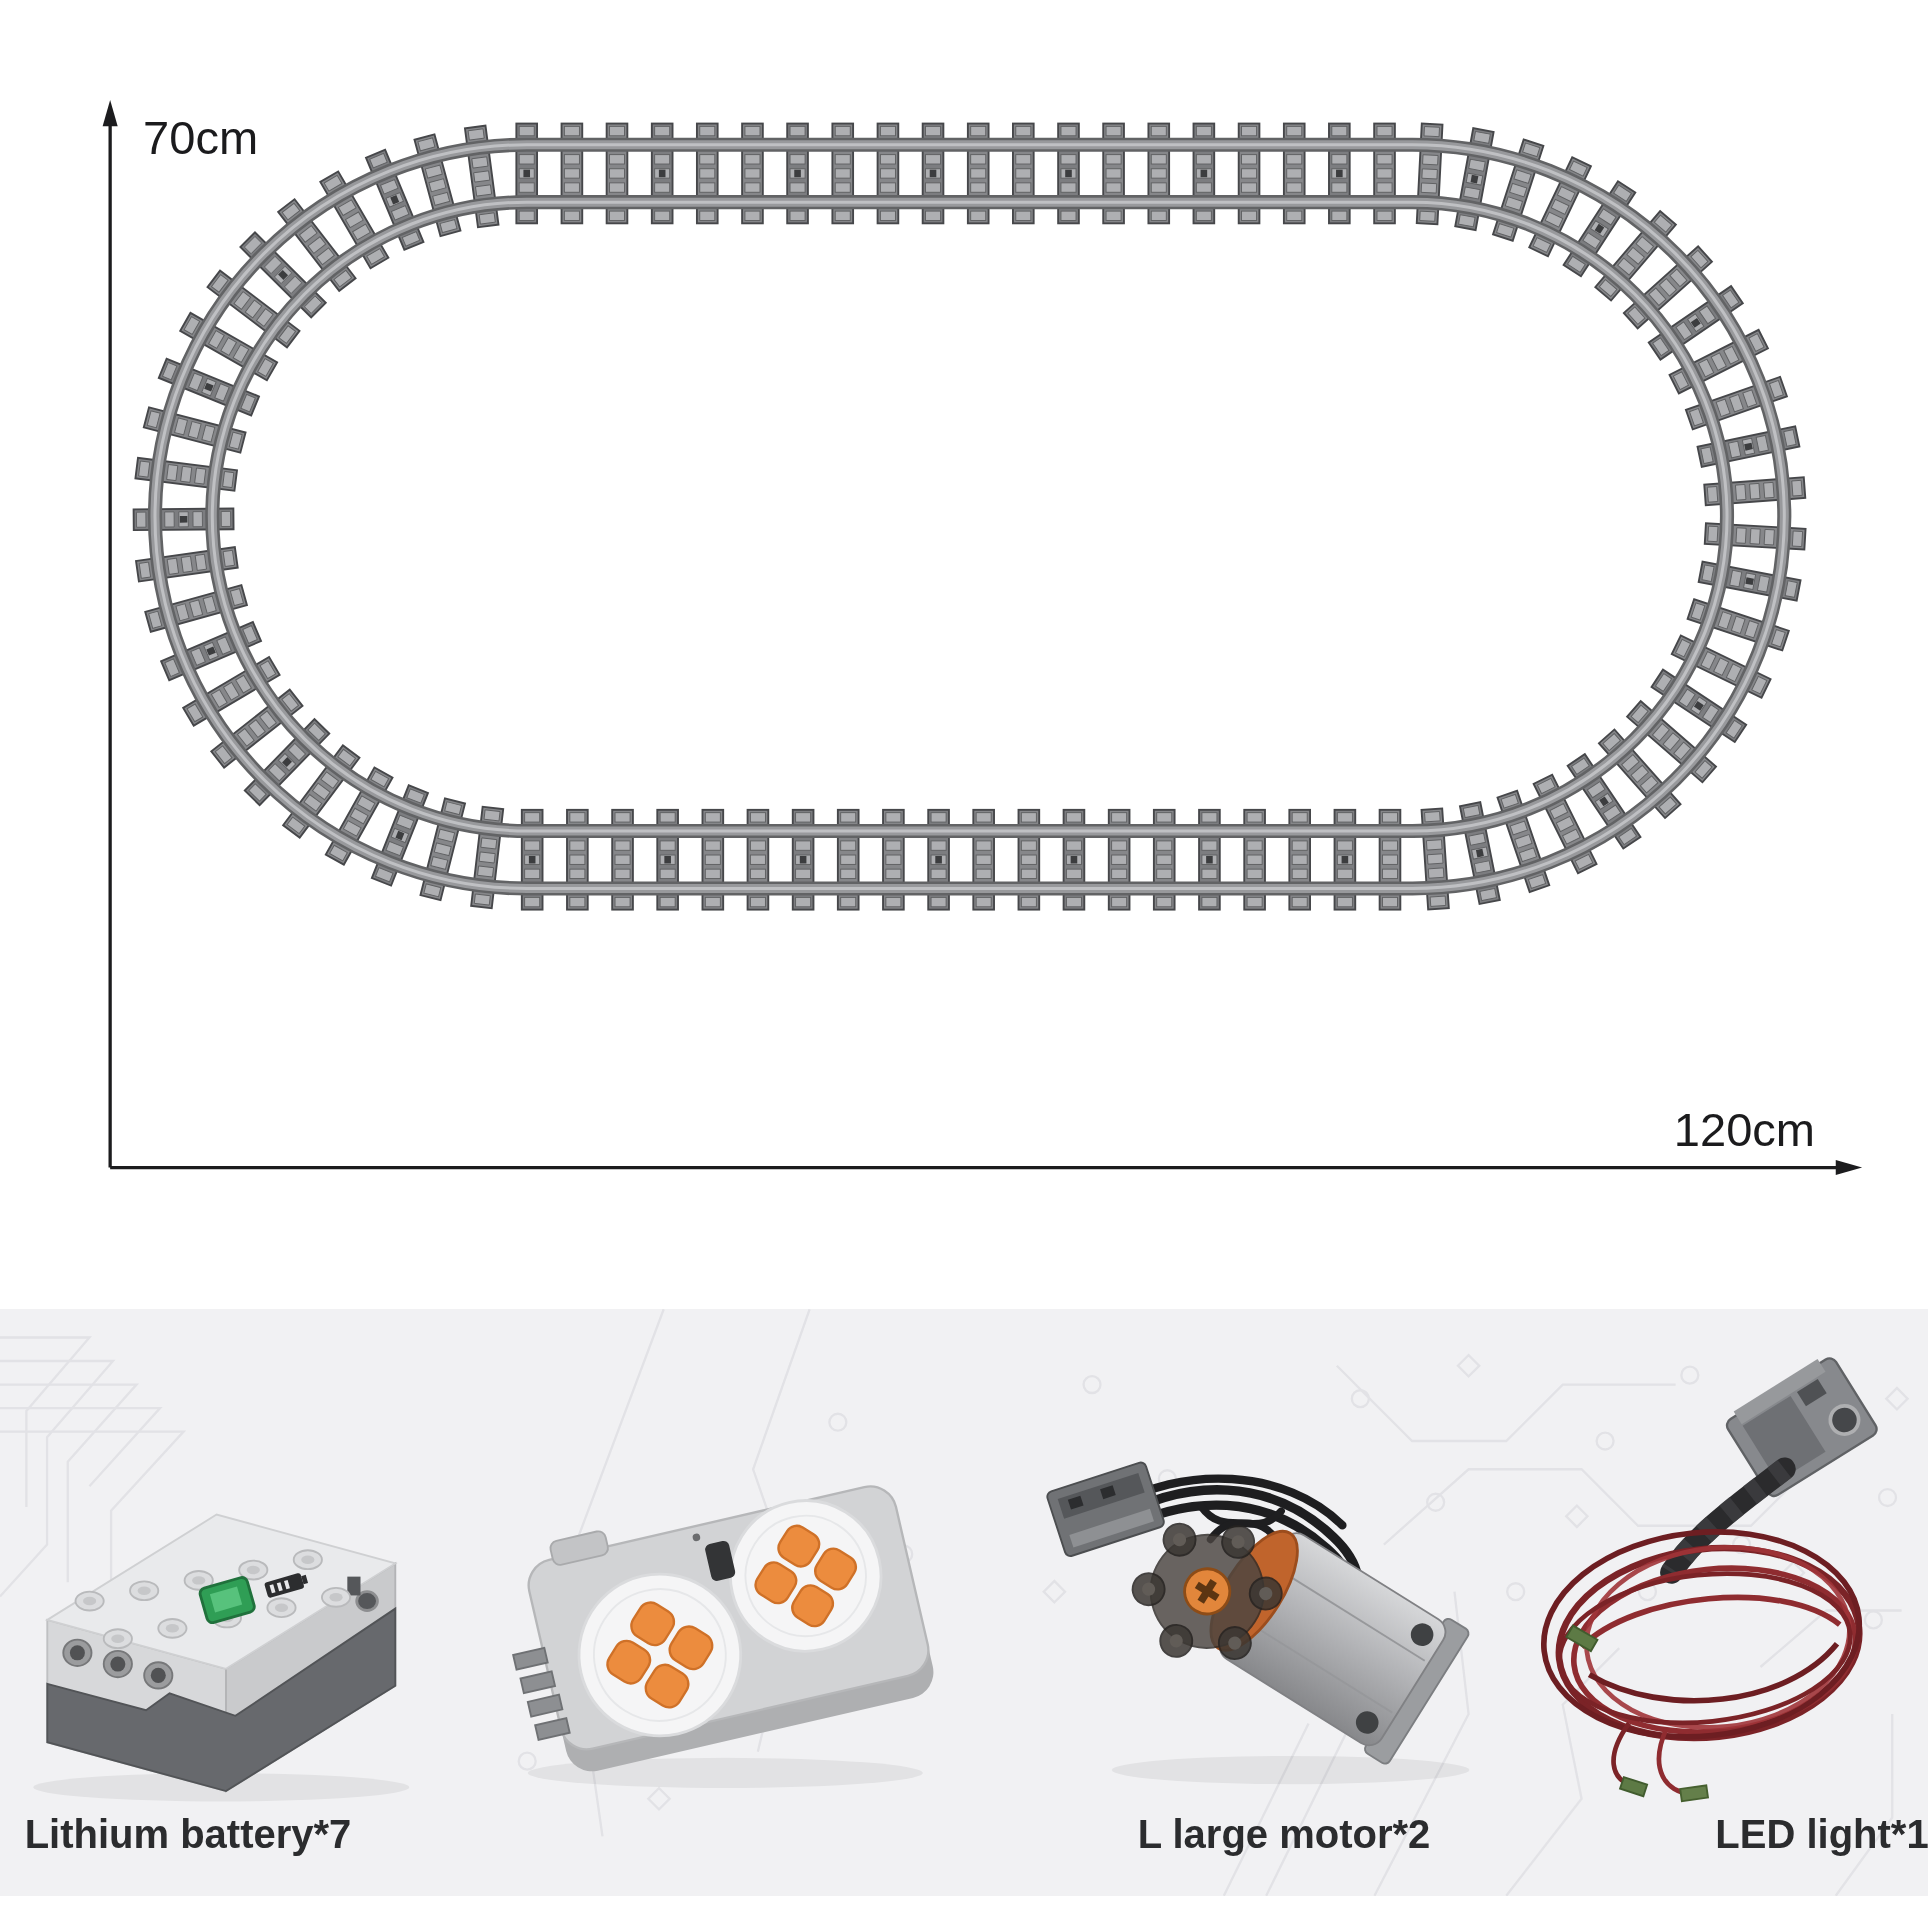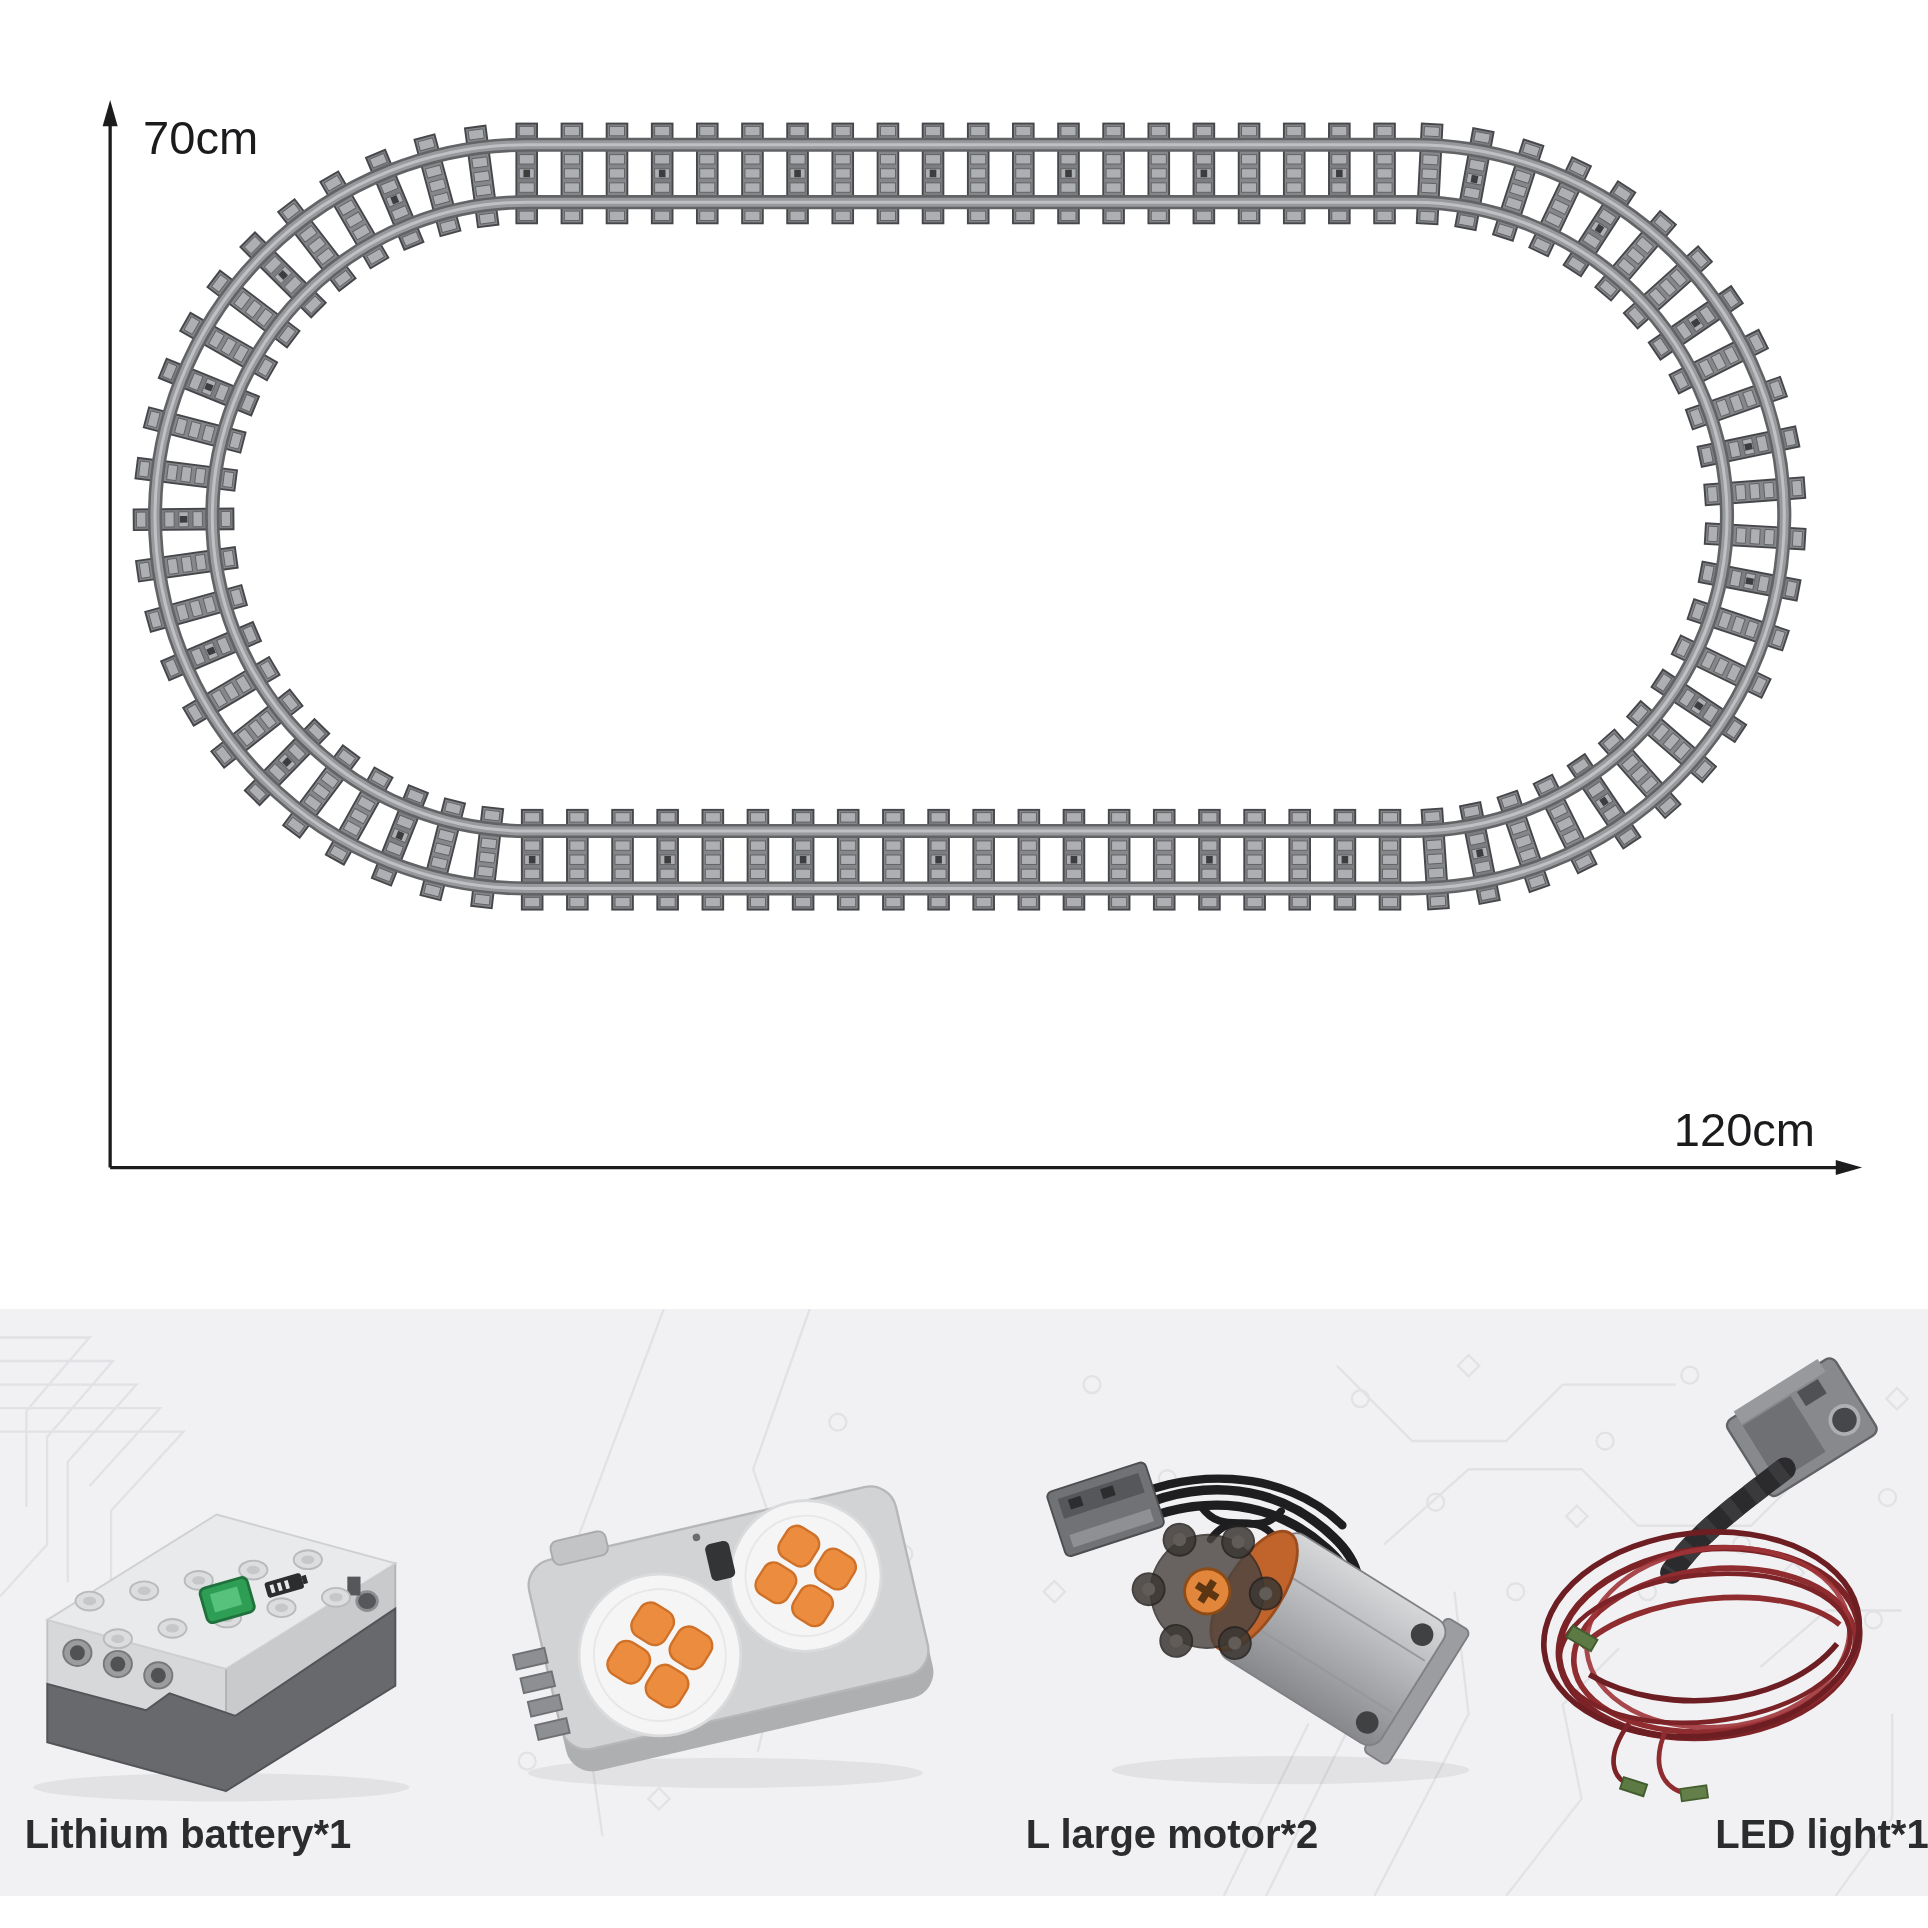--- a/index.html
+++ b/index.html
@@ -807,22 +807,22 @@
           <circle cx="1240" cy="180" r="9"></circle>
         <rect x="1552" y="52" width="16" height="16" transform="rotate(45 1560 60)"></rect>
         <rect x="1667" y="212" width="16" height="16" transform="rotate(45 1675 220)"></rect>
         <rect x="1897" y="272" width="16" height="16" transform="rotate(45 1905 280)"></rect>
         <rect x="2007" y="87" width="16" height="16" transform="rotate(45 2015 95)"></rect>
         <rect x="1112" y="292" width="16" height="16" transform="rotate(45 1120 300)"></rect>
         <rect x="692" y="512" width="16" height="16" transform="rotate(45 700 520)"></rect>
       </g>
     </svg>
 
-    <div class="comp-label" style="left:188px">Lithium battery*1</div>
-    <div class="comp-label" style="left:1172px">L large motor*2</div>
+    <div class="comp-label" style="left:188px">Lithium battery*7</div>
+    <div class="comp-label" style="left:1284px">L large motor*2</div>
     <div class="comp-label" style="left:1822px">LED light*1</div>
   </div>
 
   <svg class="abs" style="left:19px;top:1460px" width="414" height="348" viewBox="0 0 440 370">
     <ellipse cx="215" cy="348" rx="200" ry="15" fill="#000000" opacity="0.06"></ellipse>
 
     <polygon points="30,170 220,222 220,352 30,300" fill="#d7d8da" stroke="#bfc0c2" stroke-width="2"></polygon>
     <polygon points="220,222 400,110 400,240 220,352" fill="#c9cacc" stroke="#b3b4b6" stroke-width="2"></polygon>
     <polygon points="30,238 135,266 160,248 230,272 400,158 400,240 220,352 30,300" fill="#67696d" stroke="#525457" stroke-width="2"></polygon>
     <polygon points="30,170 210,58 400,110 220,222" fill="#e9eaec" stroke="#cfd0d2" stroke-width="2"></polygon>

